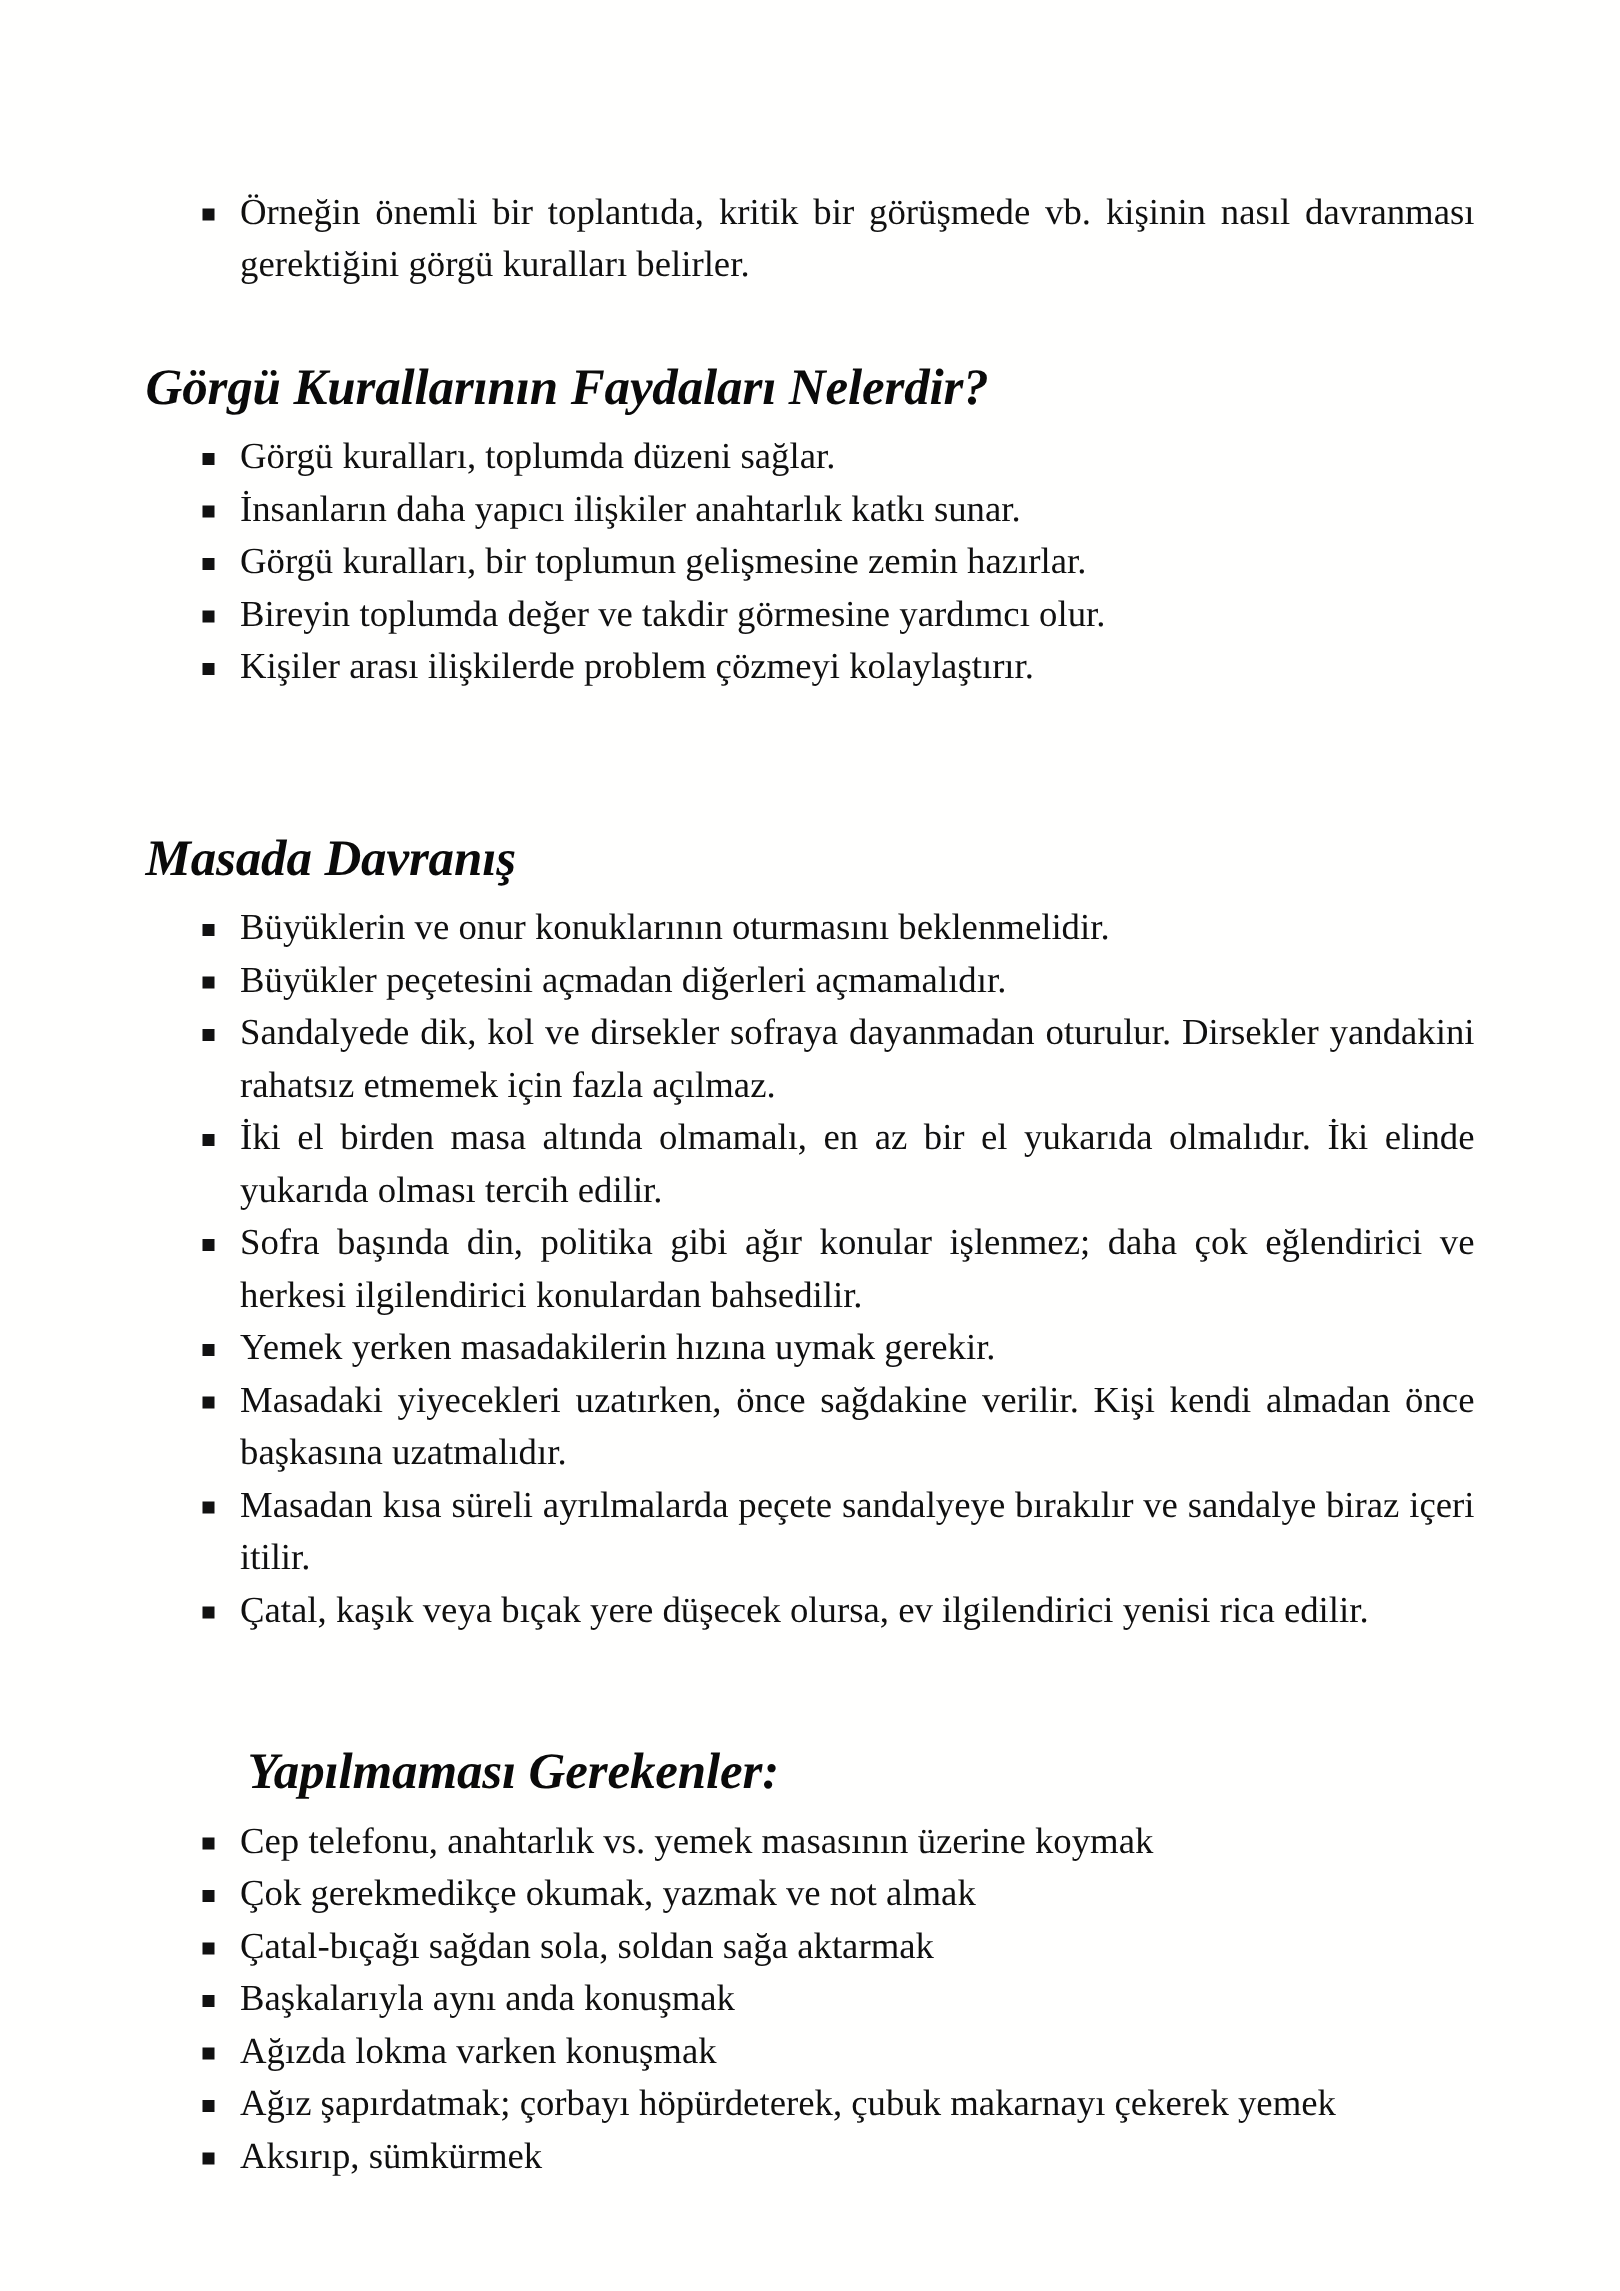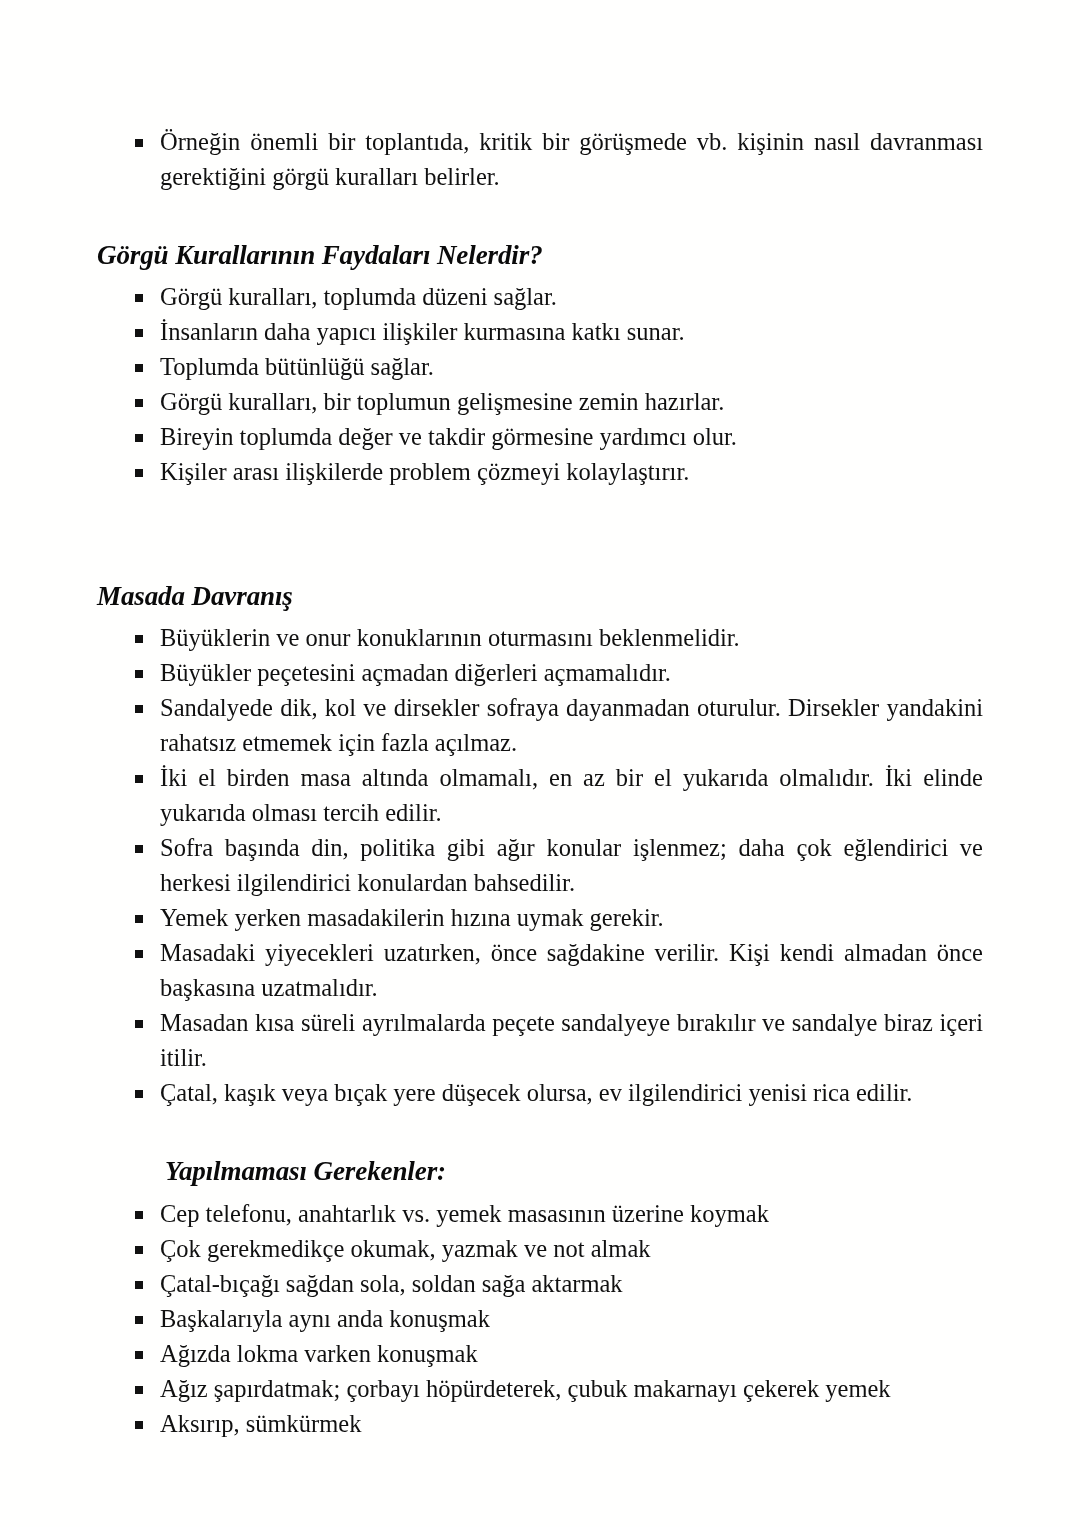--- a/index.html
+++ b/index.html
@@ -23,28 +23,29 @@
     position: absolute;
     left: 97px;
     top: 124px;
     width: 886px;
   }
 
   
   .heading {
     font-weight: bold;
     font-style: italic;
-    font-size: 27px;
+    font-size: 34px;
     line-height: 1.12;
     letter-spacing: -0.1px;
     margin: 0;
     color: #0a0a0a;
   }
   .heading-indent {
     margin-left: 68px;
+    margin-top: 26px;
   }
 
   
   ul.bullets {
     list-style: none;
     margin: 0;
     padding: 0;
   }
   ul.bullets > li {
     position: relative;
@@ -90,24 +91,21 @@
 
     <p class="heading">Görgü Kurallarının Faydaları Nelerdir?</p>
 
     <div class="gap-heading"></div>
 
     <ul class="bullets">
       <li>
           <span>Görgü kuralları, toplumda düzeni sağlar.</span>
         </li>
       <li>
-          <span>İnsanların daha yapıcı ilişkiler kurmasına katkı sunar.</span>
-        </li>
-      <li>
-          <span>Toplumda bütünlüğü sağlar.</span>
+          <span>İnsanların daha yapıcı ilişkiler anahtarlık katkı sunar.</span>
         </li>
       <li>
           <span>Görgü kuralları, bir toplumun gelişmesine zemin hazırlar.</span>
         </li>
       <li>
           <span>Bireyin toplumda değer ve takdir görmesine yardımcı olur.</span>
         </li>
       <li>
           <span>Kişiler arası ilişkilerde problem çözmeyi kolaylaştırır.</span>
         </li>

